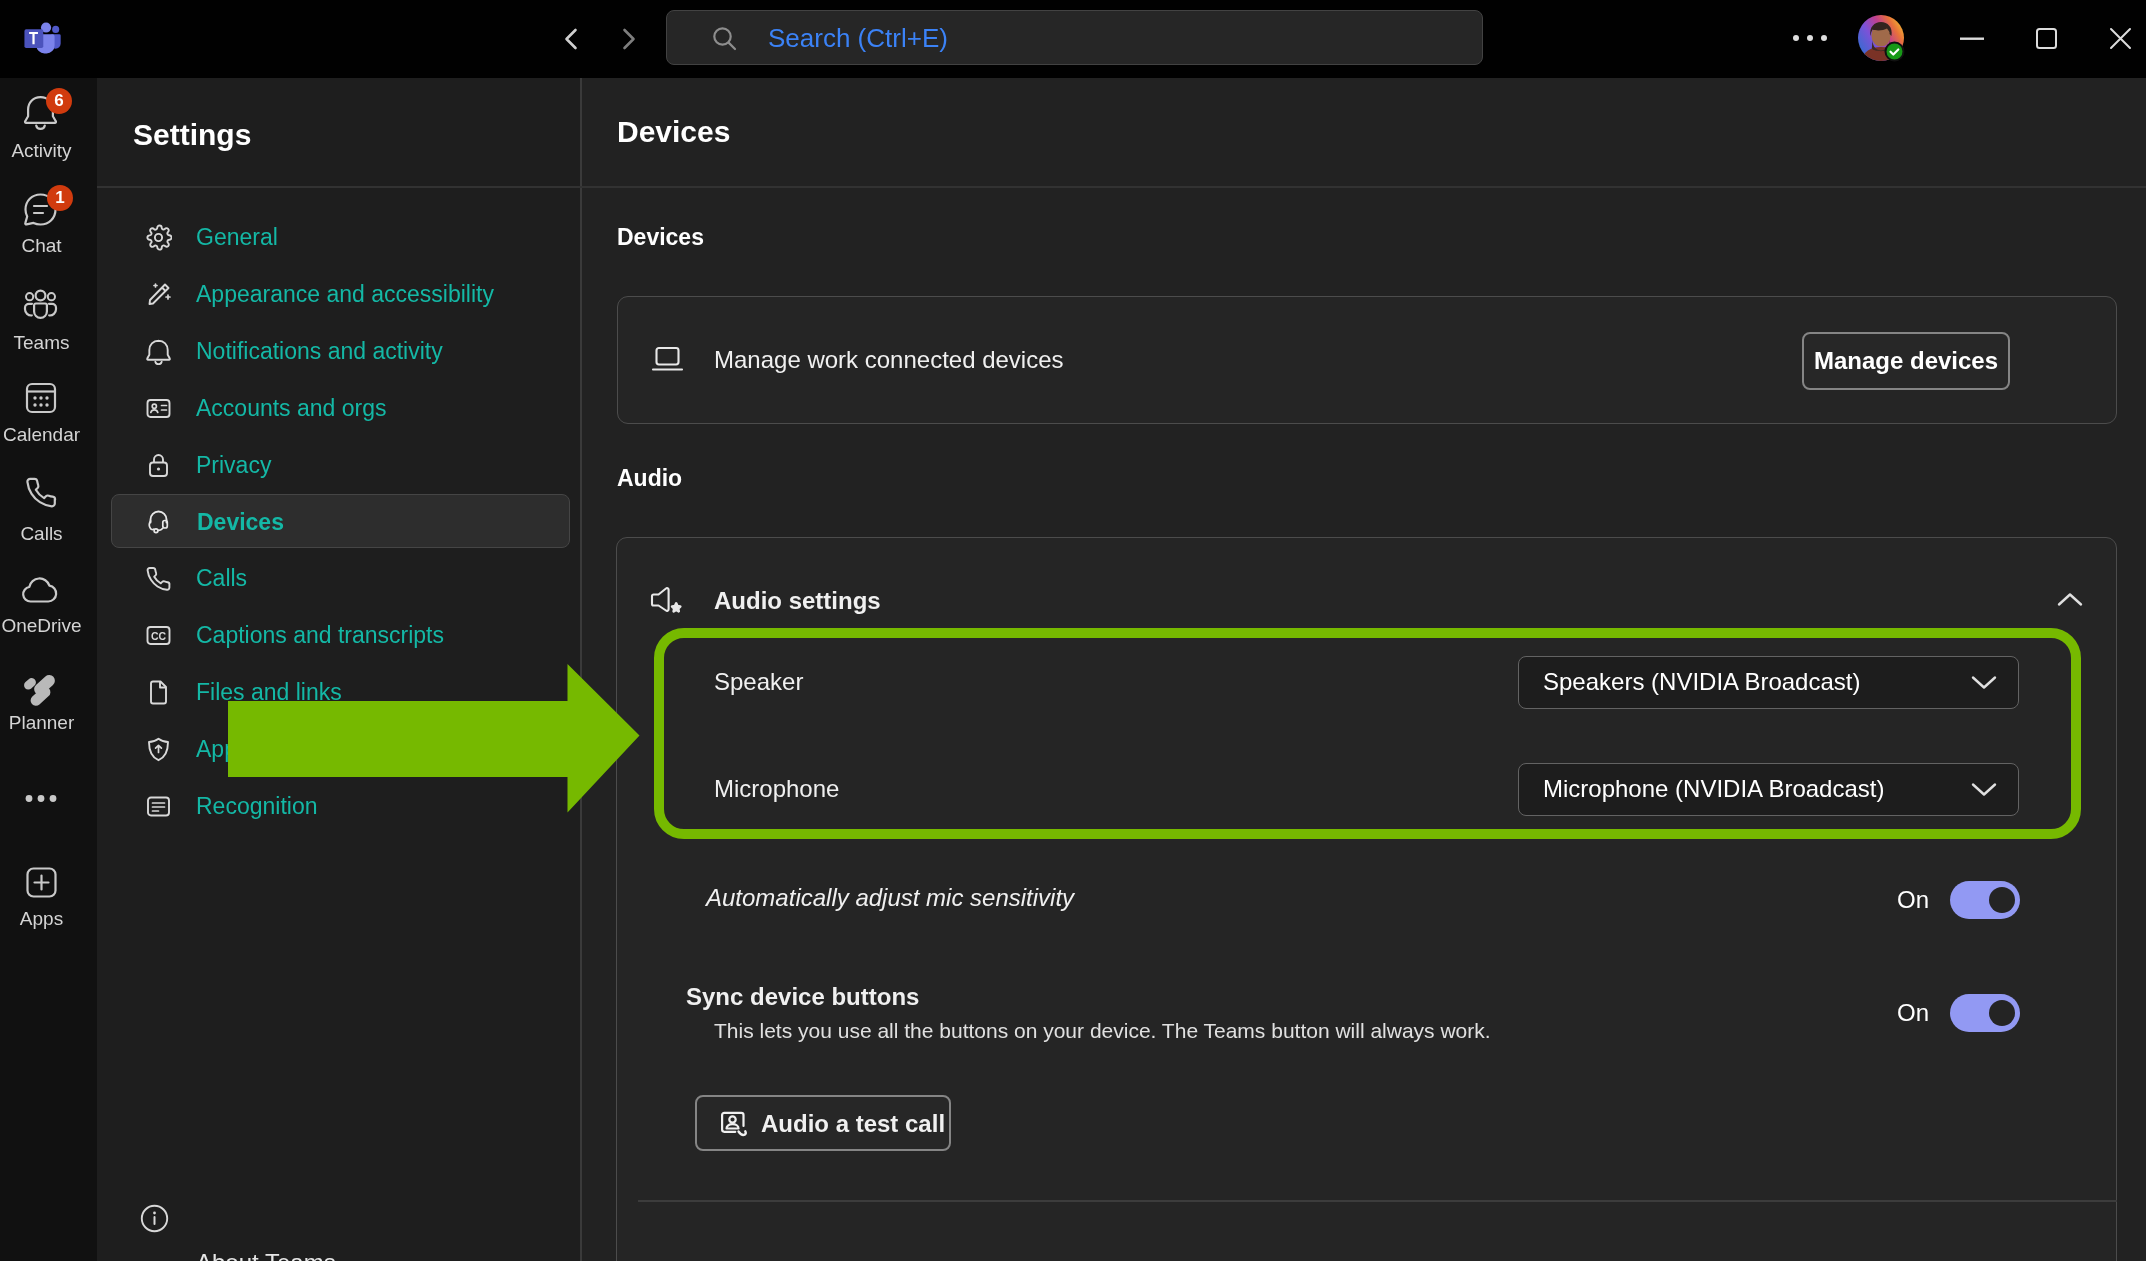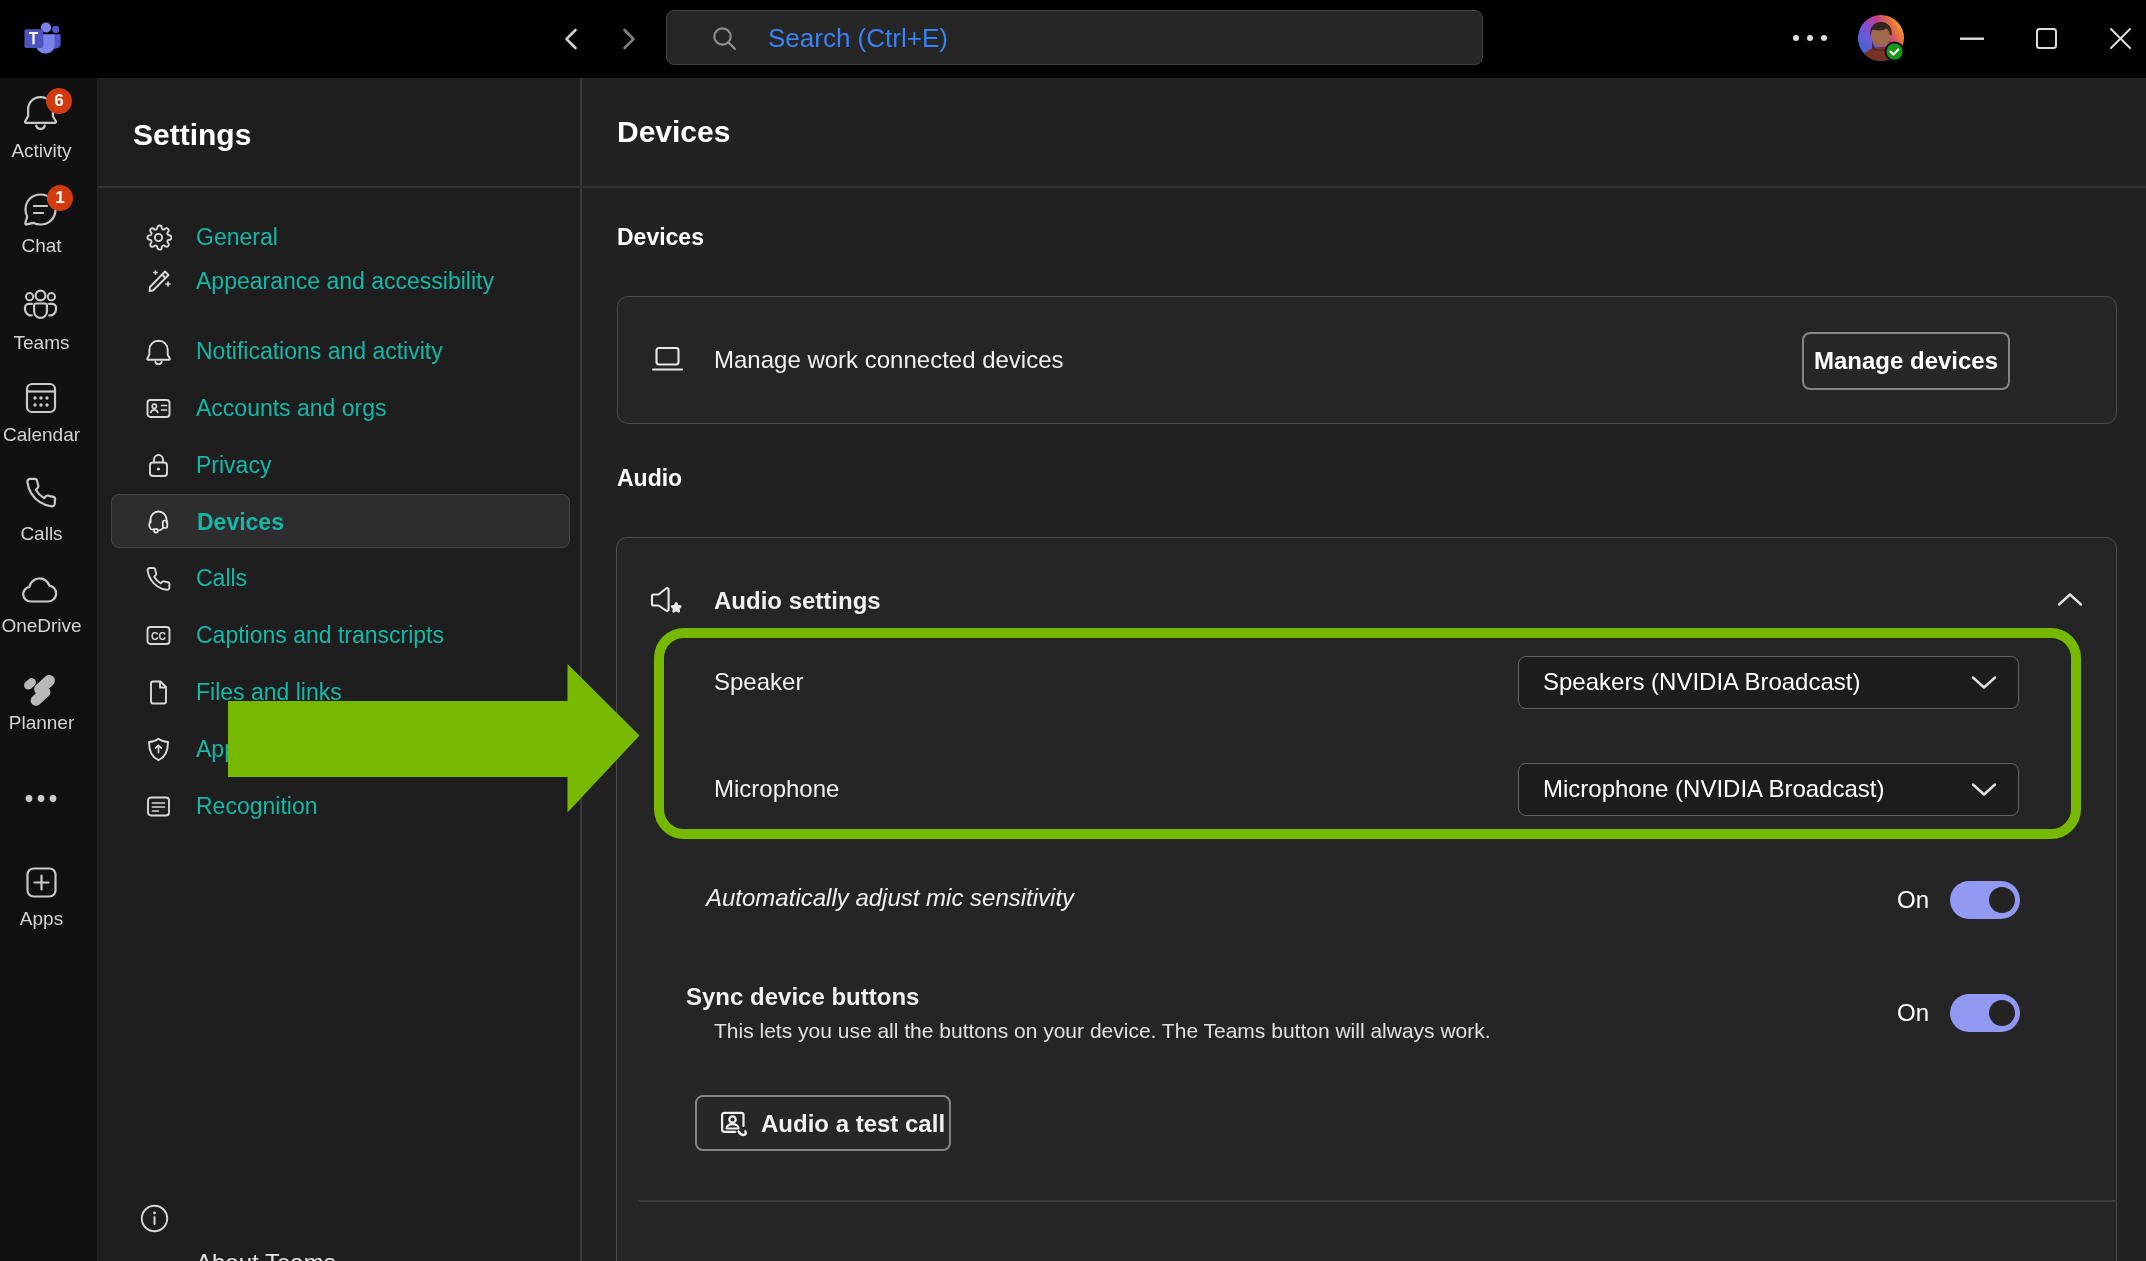--- a/index.html
+++ b/index.html
@@ -178,21 +178,21 @@
 <div class="abs railitem" style="left:-7px; top:908px;">Apps</div>
 
 <div class="abs navtitle">Settings</div>
 <div class="navrow" style="top:210px;">
   <svg class="ic" width="27" height="27" viewBox="0 0 27 27">
       <circle cx="13.5" cy="13.5" r="3.6" fill="none" stroke="#d8d8d8" stroke-width="1.9"></circle>
       <path d="M22.6 16.8 a1.8 1.8 0 0 0 .36 2 l.07.07 a2.2 2.2 0 1 1 -3.1 3.1 l-.07-.07 a1.8 1.8 0 0 0 -2-.36 a1.8 1.8 0 0 0 -1.1 1.65 v.2 a2.2 2.2 0 1 1 -4.4 0 v-.1 a1.8 1.8 0 0 0 -1.18-1.65 a1.8 1.8 0 0 0 -2 .36 l-.07.07 a2.2 2.2 0 1 1 -3.1-3.1 l.07-.07 a1.8 1.8 0 0 0 .36-2 a1.8 1.8 0 0 0 -1.65-1.1 h-.2 a2.2 2.2 0 1 1 0-4.4 h.1 a1.8 1.8 0 0 0 1.65-1.18 a1.8 1.8 0 0 0 -.36-2 l-.07-.07 a2.2 2.2 0 1 1 3.1-3.1 l.07.07 a1.8 1.8 0 0 0 2 .36 h.1 a1.8 1.8 0 0 0 1.1-1.65 v-.2 a2.2 2.2 0 1 1 4.4 0 v.1 a1.8 1.8 0 0 0 1.1 1.65 a1.8 1.8 0 0 0 2-.36 l.07-.07 a2.2 2.2 0 1 1 3.1 3.1 l-.07.07 a1.8 1.8 0 0 0 -.36 2 v.1 a1.8 1.8 0 0 0 1.65 1.1 h.2 a2.2 2.2 0 1 1 0 4.4 h-.1 a1.8 1.8 0 0 0 -1.65 1.1z" fill="none" stroke="#d8d8d8" stroke-width="1.9"></path>
     </svg>
   <div class="tx">General</div>
 </div>
-<div class="navrow" style="top:254px;">
+<div class="navrow" style="top:267px;">
   <svg class="ic" width="27" height="27" viewBox="0 0 27 27">
       <path d="M20 3.5 L23.5 7 L8 22.5 L4.5 23 L5 19z" fill="none" stroke="#d8d8d8" stroke-width="1.9" stroke-linejoin="round"></path>
       <path d="M17 6.5 L20.5 10" stroke="#d8d8d8" stroke-width="1.9"></path>
       <path d="M23 14 v4 M21 16 h4 M10.5 3 v3 M9 4.5 h3" stroke="#d8d8d8" stroke-width="1.7" stroke-linecap="round"></path>
     </svg>
   <div class="tx">Appearance and accessibility</div>
 </div>
 <div class="navrow" style="top:324px;">
   <svg class="ic" width="27" height="27" viewBox="0 0 27 27">
       <path d="M13.5 2.8 c5.4 0 9.2 4 9.2 9.2 v4.8 l2.1 3.7 a.85.85 0 0 1 -.75 1.3 H3 a.85.85 0 0 1 -.75-1.3 l2.1-3.7 v-4.8 c0-5.2 3.8-9.2 9.2-9.2z" fill="none" stroke="#d8d8d8" stroke-width="1.9" stroke-linejoin="round"></path>

